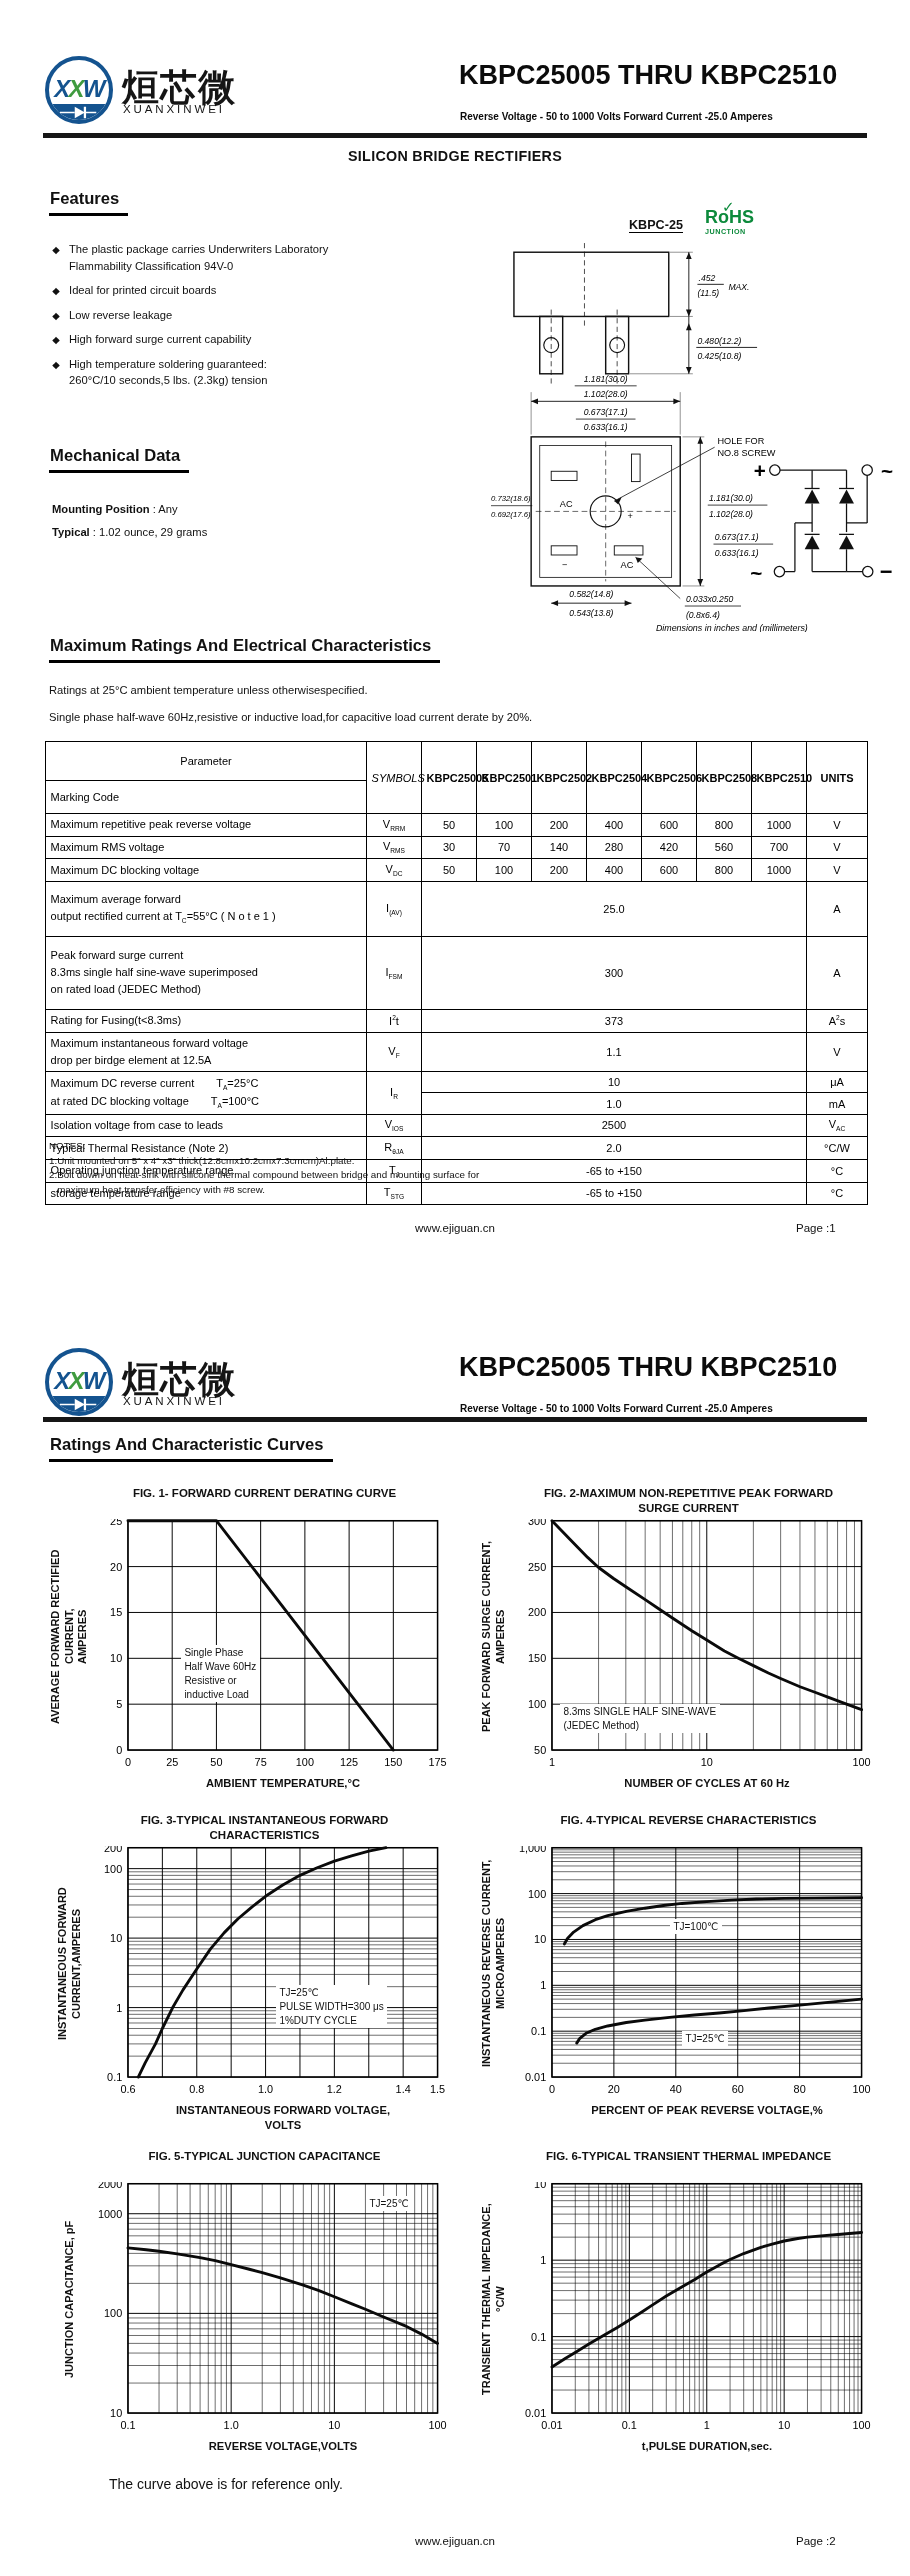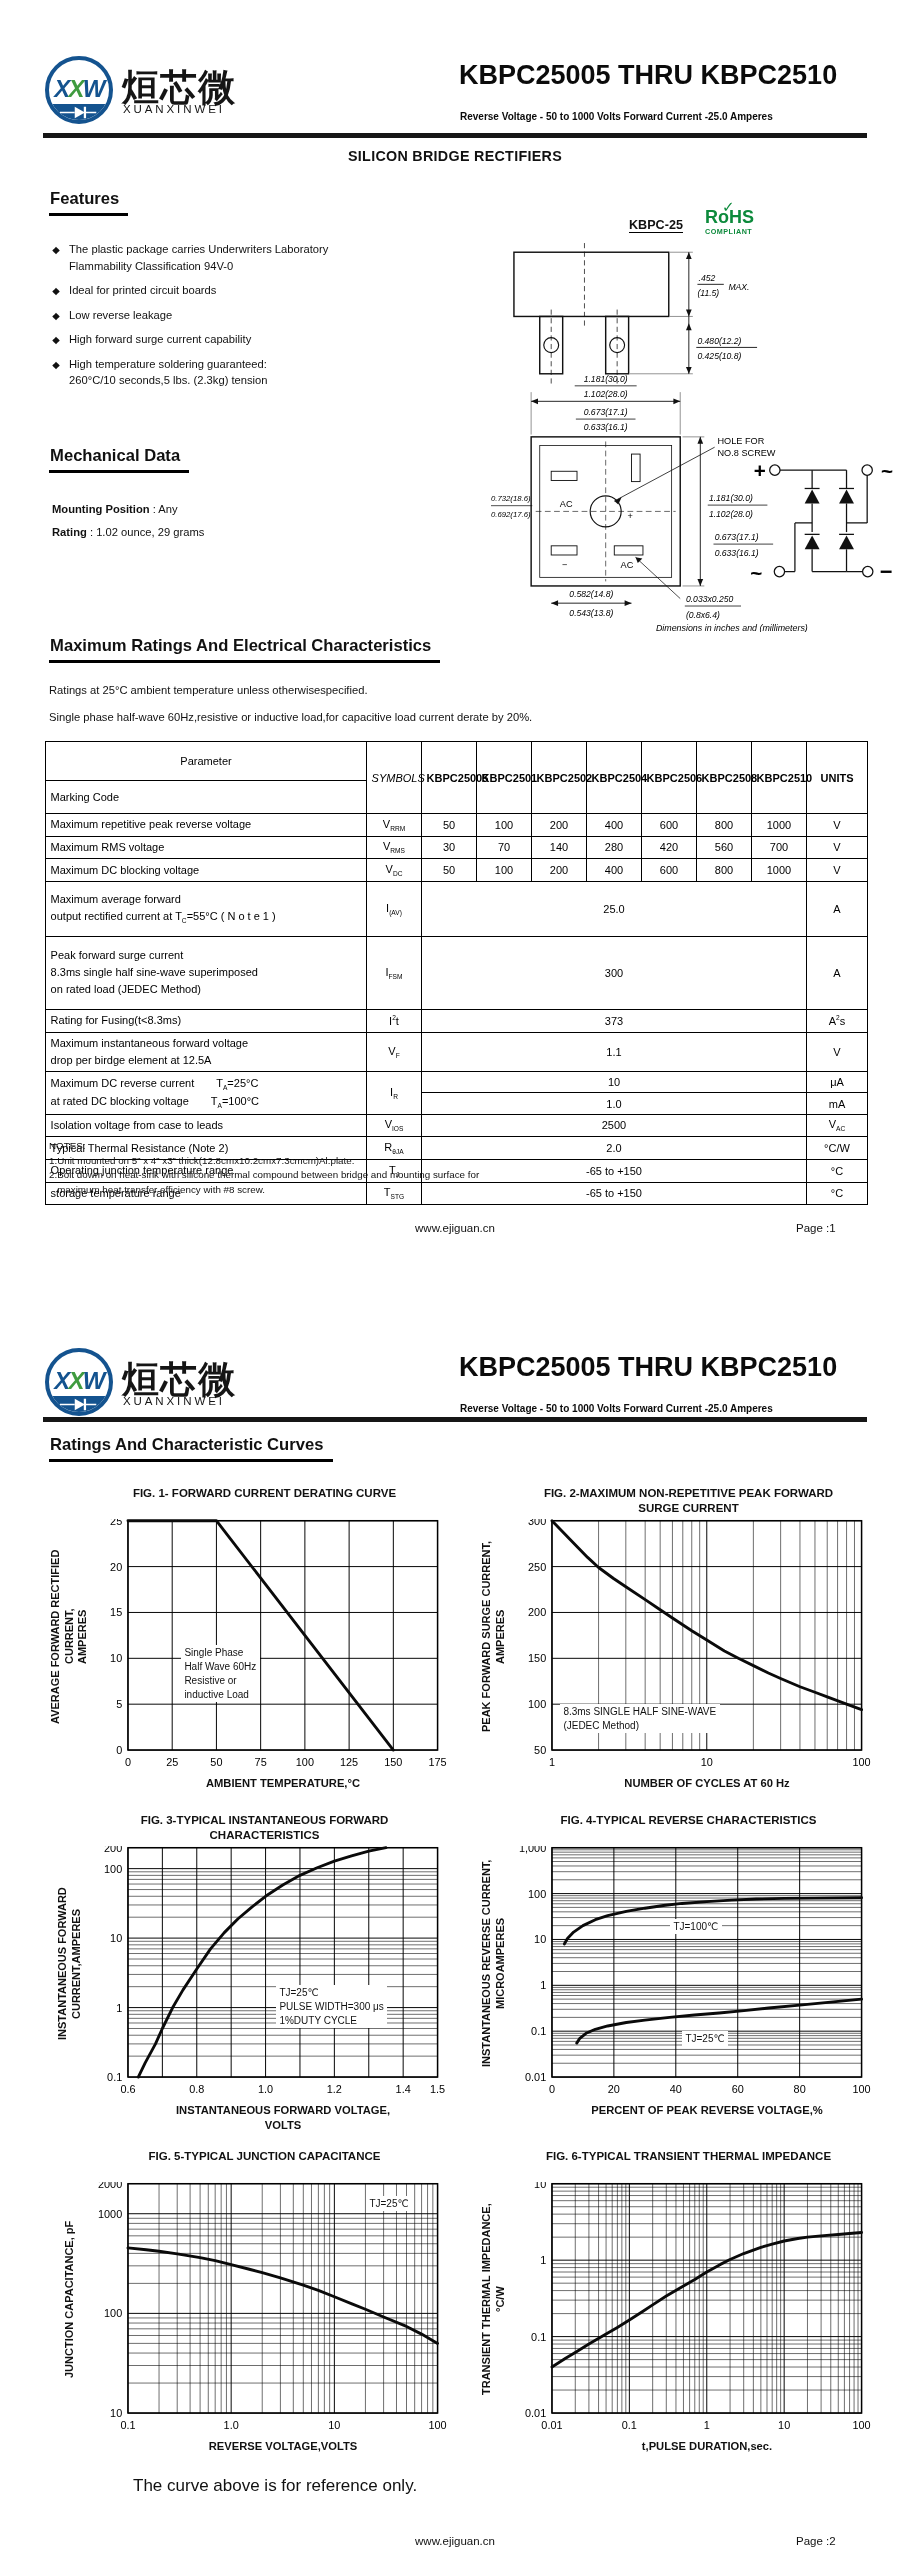--- a/index.html
+++ b/index.html
@@ -110,21 +110,21 @@
    </div>
     <div class="feat">
      <span class="diamond">◆</span>
      <div>High temperature soldering guaranteed:<br>260°C/10 seconds,5 lbs. (2.3kg) tension</div>
    </div>
   </div>
 
 <div class="abs kbpc-label" style="left:629px; top:218px;">KBPC-25</div>
 <div class="abs rohs" style="left:705px; top:208px;">
   <div class="rohs-row"><span>RoHS</span><span class="rohs-check">✓</span></div>
-  <div class="rohs-comp">COMPLIANT</div>
+  <div class="rohs-comp">JUNCTION</div>
 </div>
 
 <svg class="abs" style="left:491px; top:236px;" width="410" height="396" viewBox="0 0 715 690">
   <g stroke="#111" fill="none" stroke-width="2.5">
     <rect x="40" y="28" width="270" height="112"></rect>
     <rect x="85" y="140" width="40" height="100"></rect>
     <rect x="200" y="140" width="40" height="100"></rect>
     <circle cx="105" cy="190" r="13" stroke-width="2"></circle>
     <circle cx="220" cy="190" r="13" stroke-width="2"></circle>
   </g>
@@ -250,21 +250,21 @@
   <text x="458" y="422" font-size="36" font-weight="bold">+</text>
   <text x="680" y="422" font-size="36" font-weight="bold">~</text>
   <text x="452" y="600" font-size="36" font-weight="bold">~</text>
   <text x="678" y="598" font-size="38" font-weight="bold">−</text>
   <text class="draw-note" x="420" y="688" text-anchor="middle">Dimensions in inches and (millimeters)</text>
 </svg>
 
 <div class="abs sec-h" style="left:49px; top:446px;">Mechanical Data</div>
 <div class="abs" style="left:52px; top:498px; width:436px;" id="mech-list">
     <div class="mech-row"><b>Mounting Position</b> : Any</div>
-    <div class="mech-row"><b>Rating</b> : 1.02 ounce, 29 grams</div>
+    <div class="mech-row"><b>Typical</b> : 1.02 ounce, 29 grams</div>
   </div>
 
 <div class="abs sec-h" style="left:49px; top:636px;">Maximum Ratings And Electrical Characteristics</div>
 <div class="abs" style="left:49px; top:684px; font-size:11.2px;">Ratings at 25°C ambient temperature unless otherwisespecified.</div>
 <div class="abs" style="left:49px; top:711px; font-size:11.2px;">Single phase half-wave 60Hz,resistive or inductive load,for capacitive load current derate by 20%.</div>
 
 <table class="ratings abs" style="left:45px; top:741px;">
   <colgroup>
     <col style="width:321px">
       <col style="width:55px">
@@ -771,16 +771,16 @@
         <text x="620" y="431" text-anchor="middle" font-size="19">100</text>
         <text x="70" y="410" text-anchor="end" font-size="19">0.01</text>
         <text x="70" y="276.6666666666667" text-anchor="end" font-size="19">0.1</text>
         <text x="70" y="143.33333333333337" text-anchor="end" font-size="19">1</text>
         <text x="70" y="10" text-anchor="end" font-size="19">10</text>
         <path d="M80.0 322.7 L103.8 307.5 L120.6 297.3 L144.4 282.6 L174.4 265.2 L194.1 253.6 L215.0 240.7 L238.8 225.3 L255.6 214.3 L279.4 198.8 L309.4 181.3 L329.1 169.9 L350.0 157.0 L373.8 143.7 L390.6 135.2 L414.4 124.8 L444.4 114.0 L464.1 108.4 L485.0 102.9 L508.8 98.6 L525.6 96.2 L549.4 93.9 L579.4 91.5 L599.1 89.9 L620.0 88.1" fill="none" stroke="#0a0a0a" stroke-width="5" stroke-linecap="round" stroke-linejoin="round"></path>
       </svg></div>
   <div class="fig-xlabel">t,PULSE DURATION,sec.</div>
 </div>
 
-<div class="abs" style="left:109px; top:2476px; font-size:17px;margin-left:24px;">The curve above is for reference only.</div>
+<div class="abs" style="left:109px; top:2476px; font-size:14px;">The curve above is for reference only.</div>
 <div class="abs footer-site" style="left:0; top:2535px;">www.ejiguan.cn</div>
 <div class="abs footer-page" style="left:796px; top:2535px;">Page :2</div>
 
 
 </body></html>

